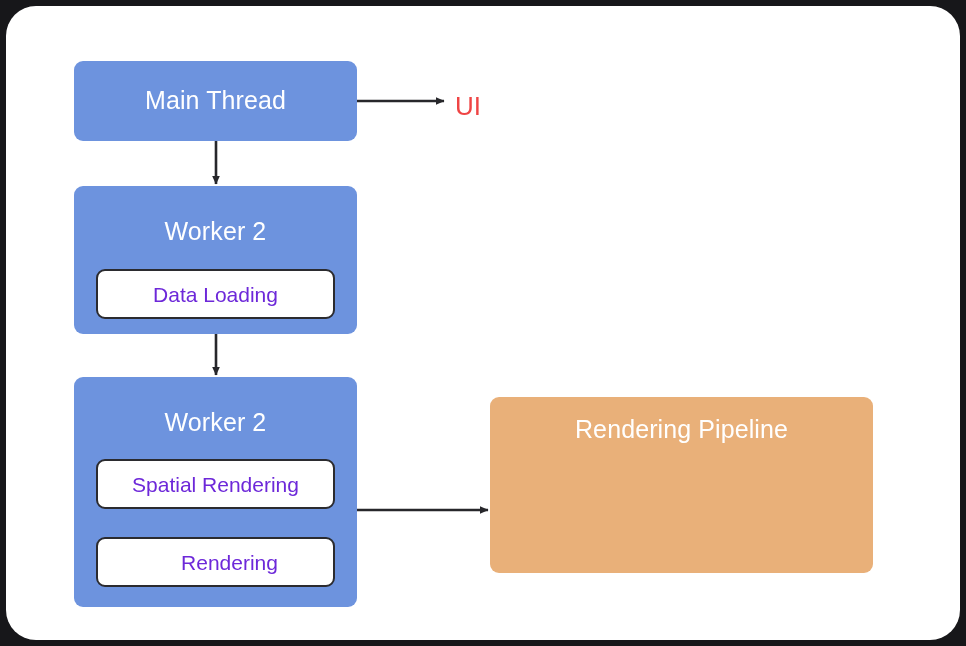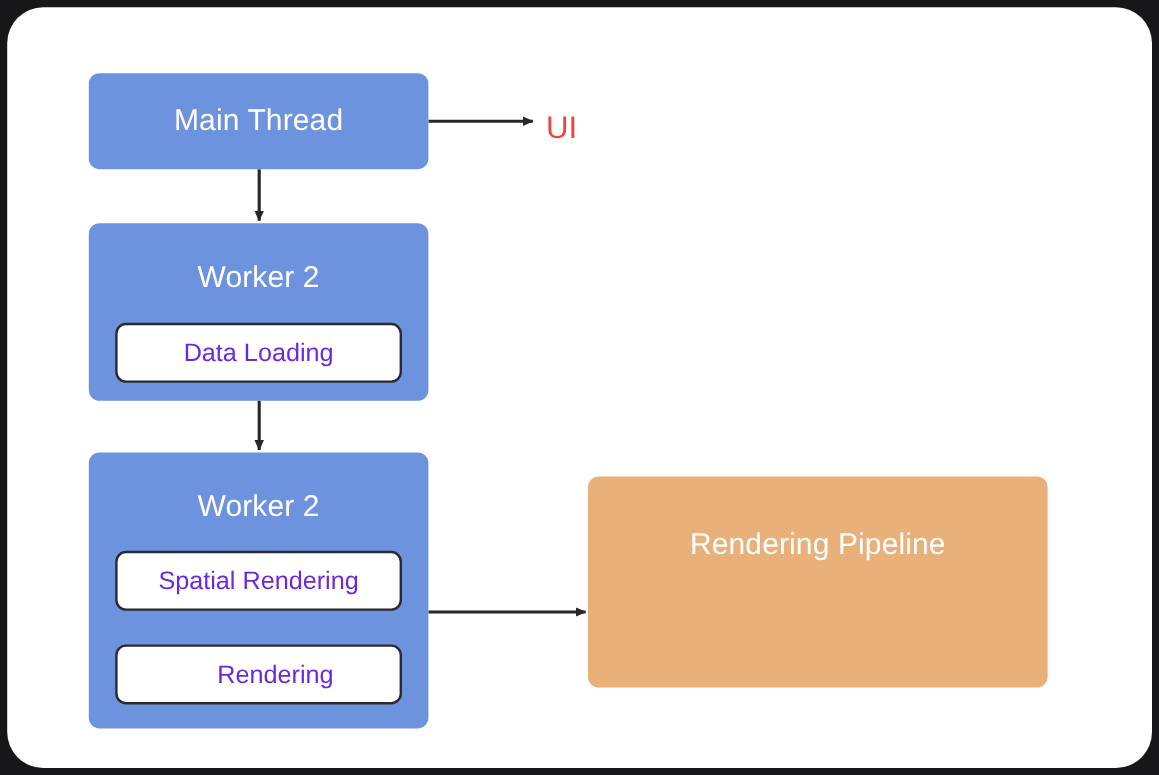--- a/index.html
+++ b/index.html
@@ -110,21 +110,21 @@
   #node-worker-1          { left: 68px;  top: 164px; width: 283px; height: 148px; }
   #node-worker-1 .node-title { margin-top: 33px; }
   #sub-data-loading       { left: 90px;  top: 247px; width: 239px; height: 50px; }
 
   #node-worker-2          { left: 68px;  top: 355px; width: 283px; height: 230px; }
   #node-worker-2 .node-title { margin-top: 33px; }
   #sub-spatial-analysis   { left: 90px;  top: 437px; width: 239px; height: 50px; }
   #sub-rendering          { left: 90px;  top: 515px; width: 239px; height: 50px; padding-left: 28px; }
 
   #node-rendering-pipeline{ left: 484px; top: 375px; width: 383px; height: 176px; }
-  #node-rendering-pipeline .node-title { margin-top: 45px; }
+  #node-rendering-pipeline .node-title { margin-top: 20px; }
   #sub-offscreen-canvas   { left: 513px; top: 457px; width: 329px; height: 65px; }
 
   #text-ui                { left: 449px; top: 71px; }
 </style>
 </head>
 <body>
 
 <div id="frame">
   <div id="canvas">
     <div id="diagram">

